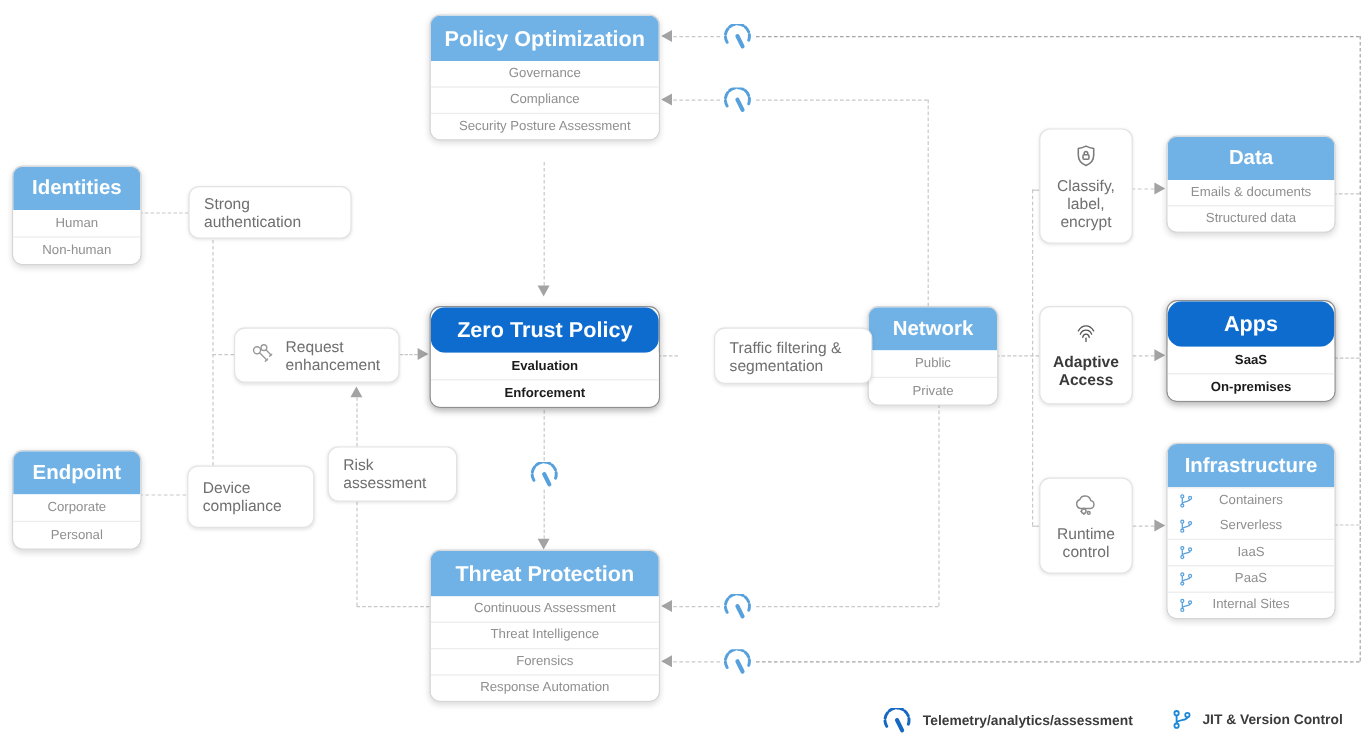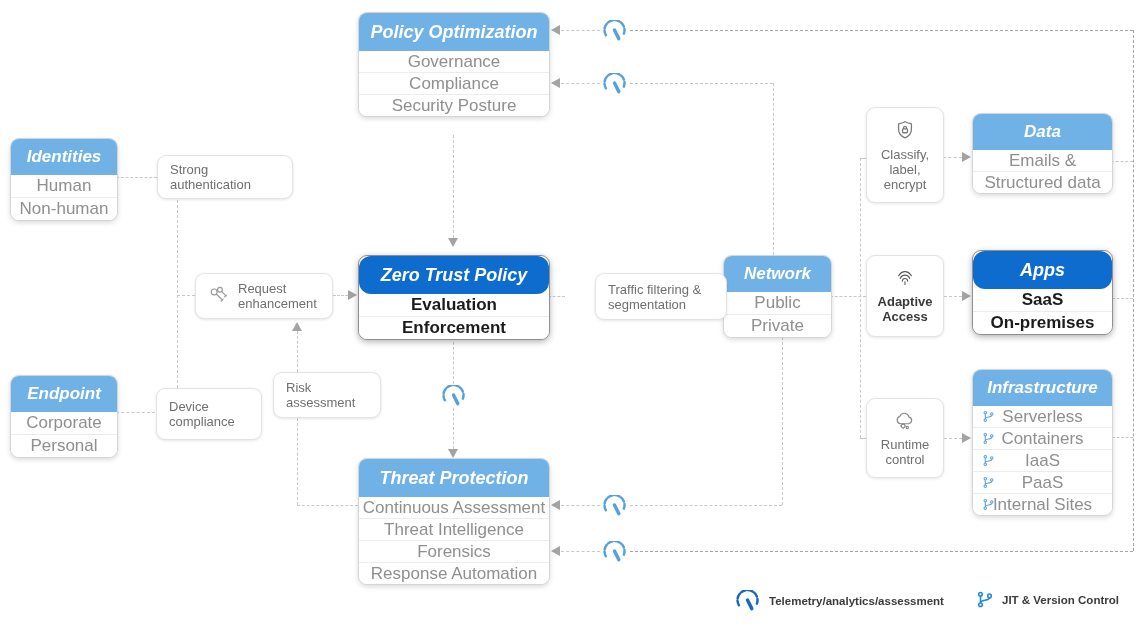--- a/index.html
+++ b/index.html
@@ -3,24 +3,24 @@
 <meta charset="utf-8">
 <style>
   html,body{margin:0;padding:0;background:#fff;}
   #canvas{position:relative;width:1142px;height:630px;background:#fff;overflow:hidden;
           font-family:"Liberation Sans", sans-serif;}
   
   .node{position:absolute;background:#fff;border:1px solid #d5d5d5;border-radius:9px;
         box-shadow:0 2px 5px rgba(0,0,0,.14);overflow:hidden;}
   .node.dark{border-color:#8f8f8f;box-shadow:0 2px 6px rgba(0,0,0,.3);}
   .hdr{height:38px;line-height:38px;text-align:center;color:#fff;font-weight:bold;
-       font-size:18px;background:#70b2e6;font-style:italic;}
+       font-size:18px;background:#70b2e6;}
   .node.dark .hdr{background:#0d6cce;border-radius:12px;}
   .sm .hdr{height:36px;line-height:36px;font-size:17px;}
-  .row{height:21px;line-height:21px;text-align:center;font-size:17px;color:#8f8f8f;
+  .row{height:21px;line-height:21px;text-align:center;font-size:11px;color:#8f8f8f;
        border-top:1px solid #ececec;background:#fff;position:relative;}
   .rows2 .row{height:22px;line-height:22px;}
   .node.dark .row{color:#1b1b1b;font-weight:bold;}
   .irow svg{position:absolute;left:9px;top:4px;}
   
   .side{position:absolute;background:#fff;border:1px solid #e3e3e3;border-radius:9px;
         box-shadow:0 1px 3px rgba(0,0,0,.10);font-size:13px;color:#6f6f6f;
         display:flex;align-items:center;box-sizing:border-box;padding:21px 12px;}
   .side.center{justify-content:center;text-align:center;flex-direction:column;}
   .side .icn{flex:0 0 auto;margin-right:7px;}
@@ -180,32 +180,32 @@
   </div>
 
   <div class="node dark rows2" style="left:972px;top:250px;width:139px">
     <div class="hdr">Apps</div>
     <div class="row" style="border-top:none">SaaS</div>
     <div class="row">On-premises</div>
   </div>
 
   <div class="node sm" style="left:972px;top:369px;width:139px">
     <div class="hdr">Infrastructure</div>
+    <div class="row irow"><svg width="13" height="13" viewBox="0 0 20 20" fill="none" stroke="#56a0dd" stroke-width="1.6">
+          <circle cx="5" cy="4.2" r="1.9"></circle>
+          <circle cx="5" cy="15.8" r="1.9"></circle>
+          <circle cx="15" cy="6" r="1.9"></circle>
+          <path d="M5 6.1 V13.9 M15 7.9 C15 11.5 5 10 5 13.5"></path>
+        </svg><span>Containers</span></div>
     <div class="row irow" style="border-top:none"><svg width="13" height="13" viewBox="0 0 20 20" fill="none" stroke="#56a0dd" stroke-width="1.6">
           <circle cx="5" cy="4.2" r="1.9"></circle>
           <circle cx="5" cy="15.8" r="1.9"></circle>
           <circle cx="15" cy="6" r="1.9"></circle>
           <path d="M5 6.1 V13.9 M15 7.9 C15 11.5 5 10 5 13.5"></path>
         </svg><span>Serverless</span></div>
-    <div class="row irow"><svg width="13" height="13" viewBox="0 0 20 20" fill="none" stroke="#56a0dd" stroke-width="1.6">
-          <circle cx="5" cy="4.2" r="1.9"></circle>
-          <circle cx="5" cy="15.8" r="1.9"></circle>
-          <circle cx="15" cy="6" r="1.9"></circle>
-          <path d="M5 6.1 V13.9 M15 7.9 C15 11.5 5 10 5 13.5"></path>
-        </svg><span>Containers</span></div>
     <div class="row irow"><svg width="13" height="13" viewBox="0 0 20 20" fill="none" stroke="#56a0dd" stroke-width="1.6">
           <circle cx="5" cy="4.2" r="1.9"></circle>
           <circle cx="5" cy="15.8" r="1.9"></circle>
           <circle cx="15" cy="6" r="1.9"></circle>
           <path d="M5 6.1 V13.9 M15 7.9 C15 11.5 5 10 5 13.5"></path>
         </svg><span>IaaS</span></div>
     <div class="row irow"><svg width="13" height="13" viewBox="0 0 20 20" fill="none" stroke="#56a0dd" stroke-width="1.6">
           <circle cx="5" cy="4.2" r="1.9"></circle>
           <circle cx="5" cy="15.8" r="1.9"></circle>
           <circle cx="15" cy="6" r="1.9"></circle>

